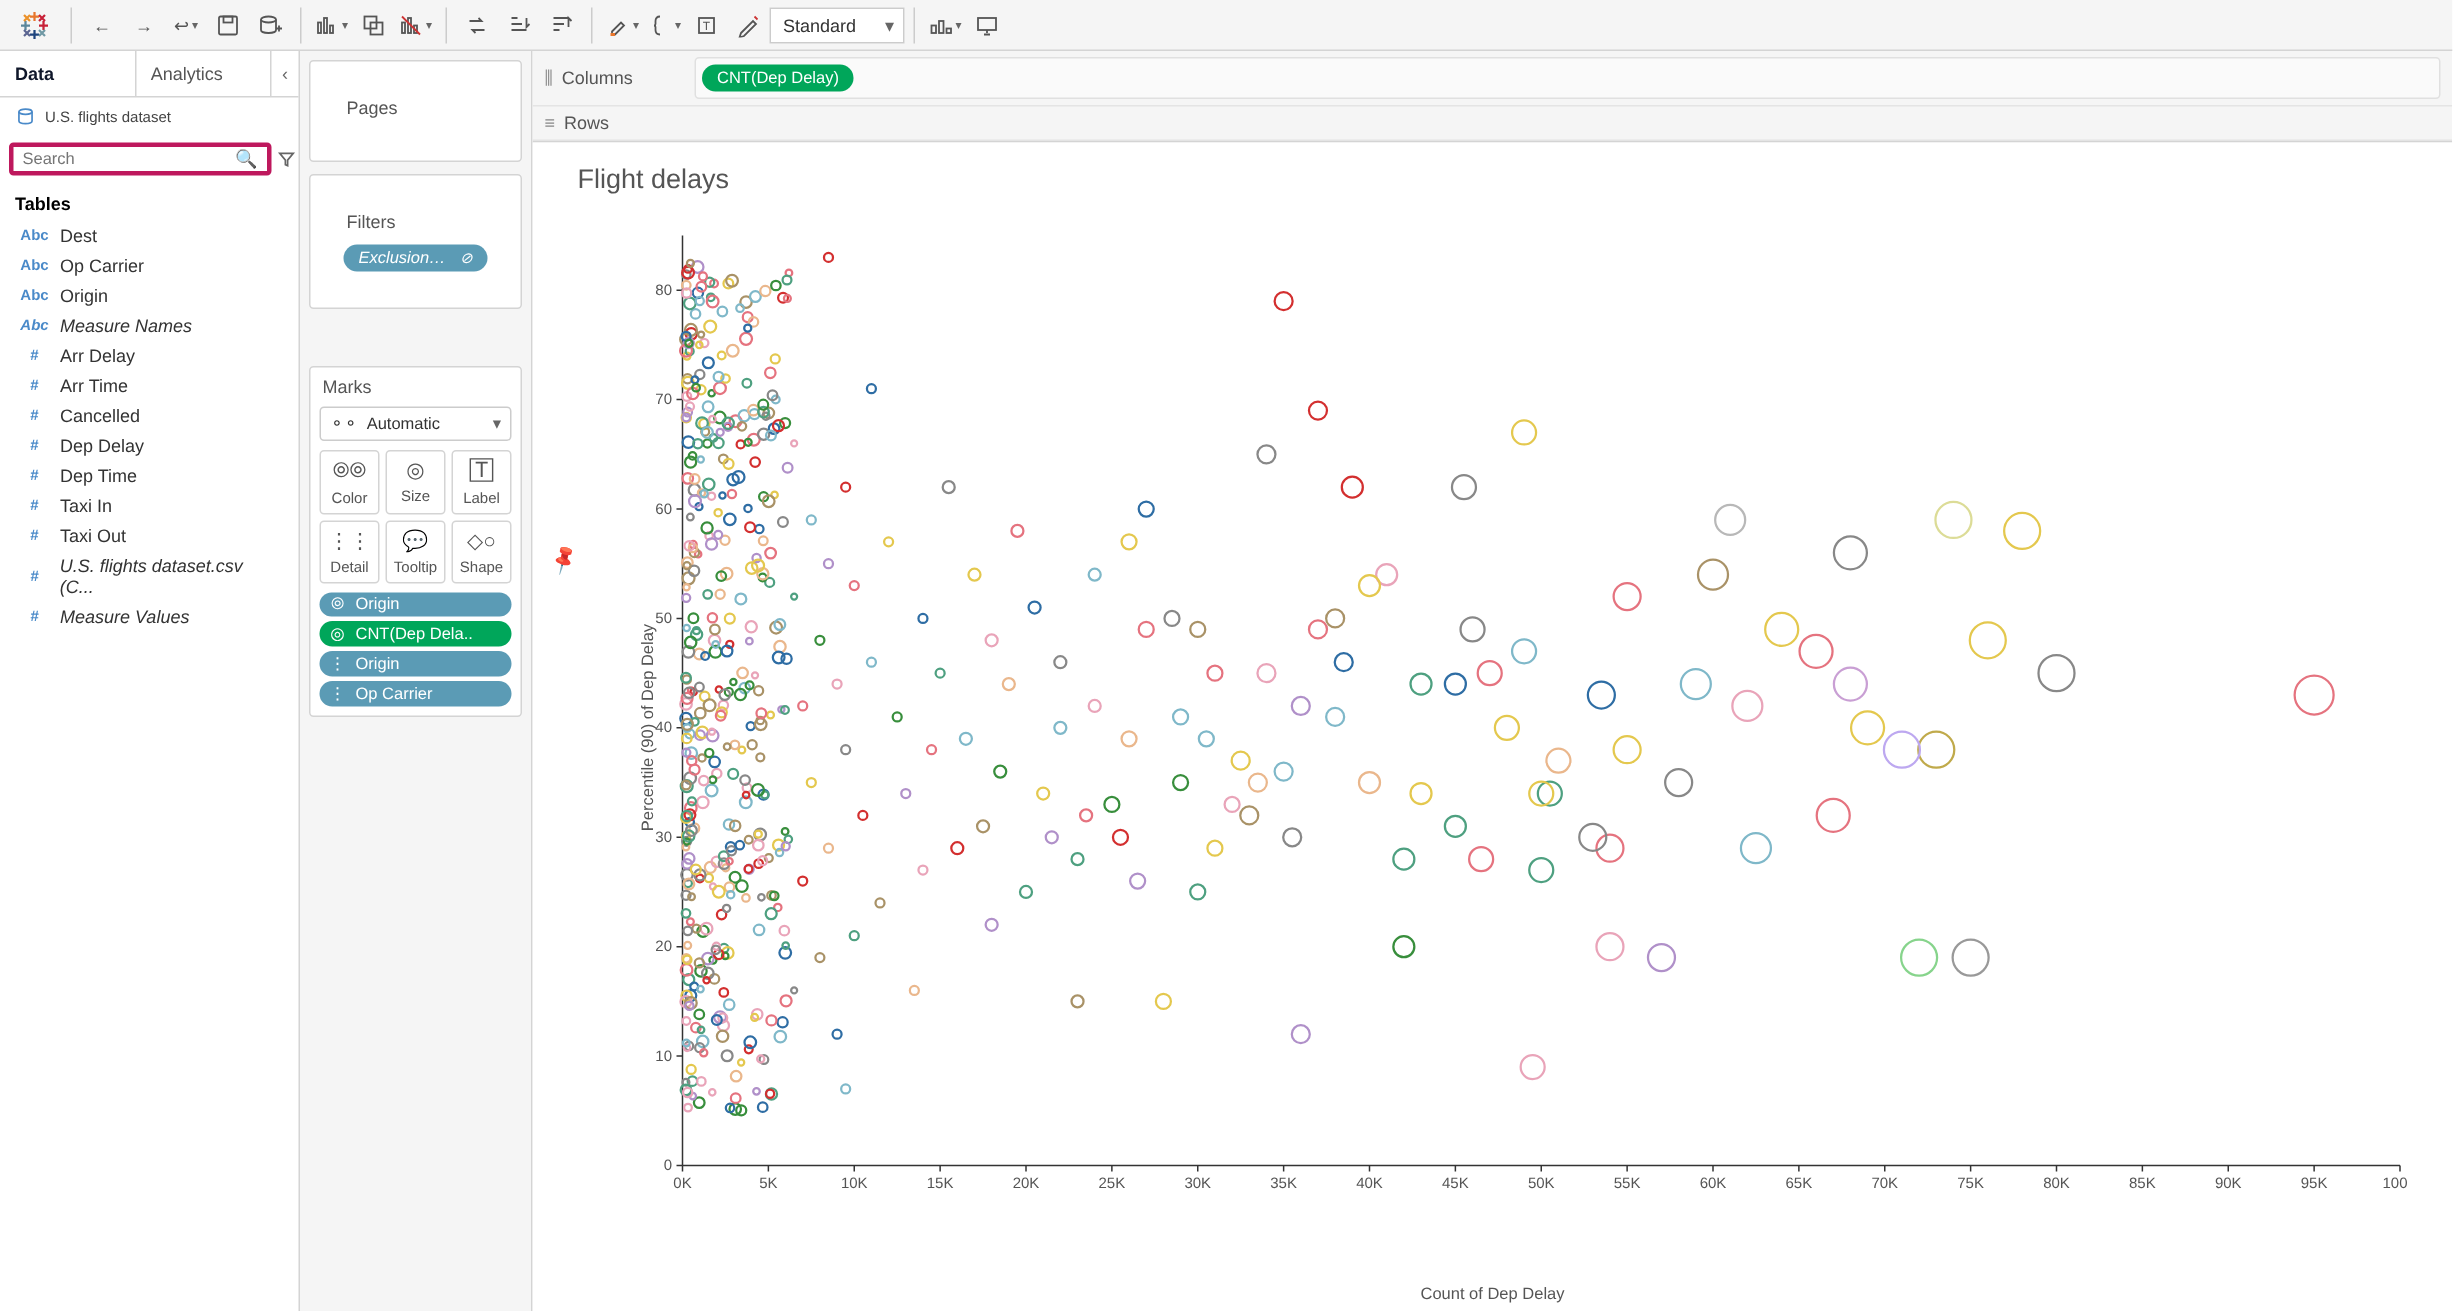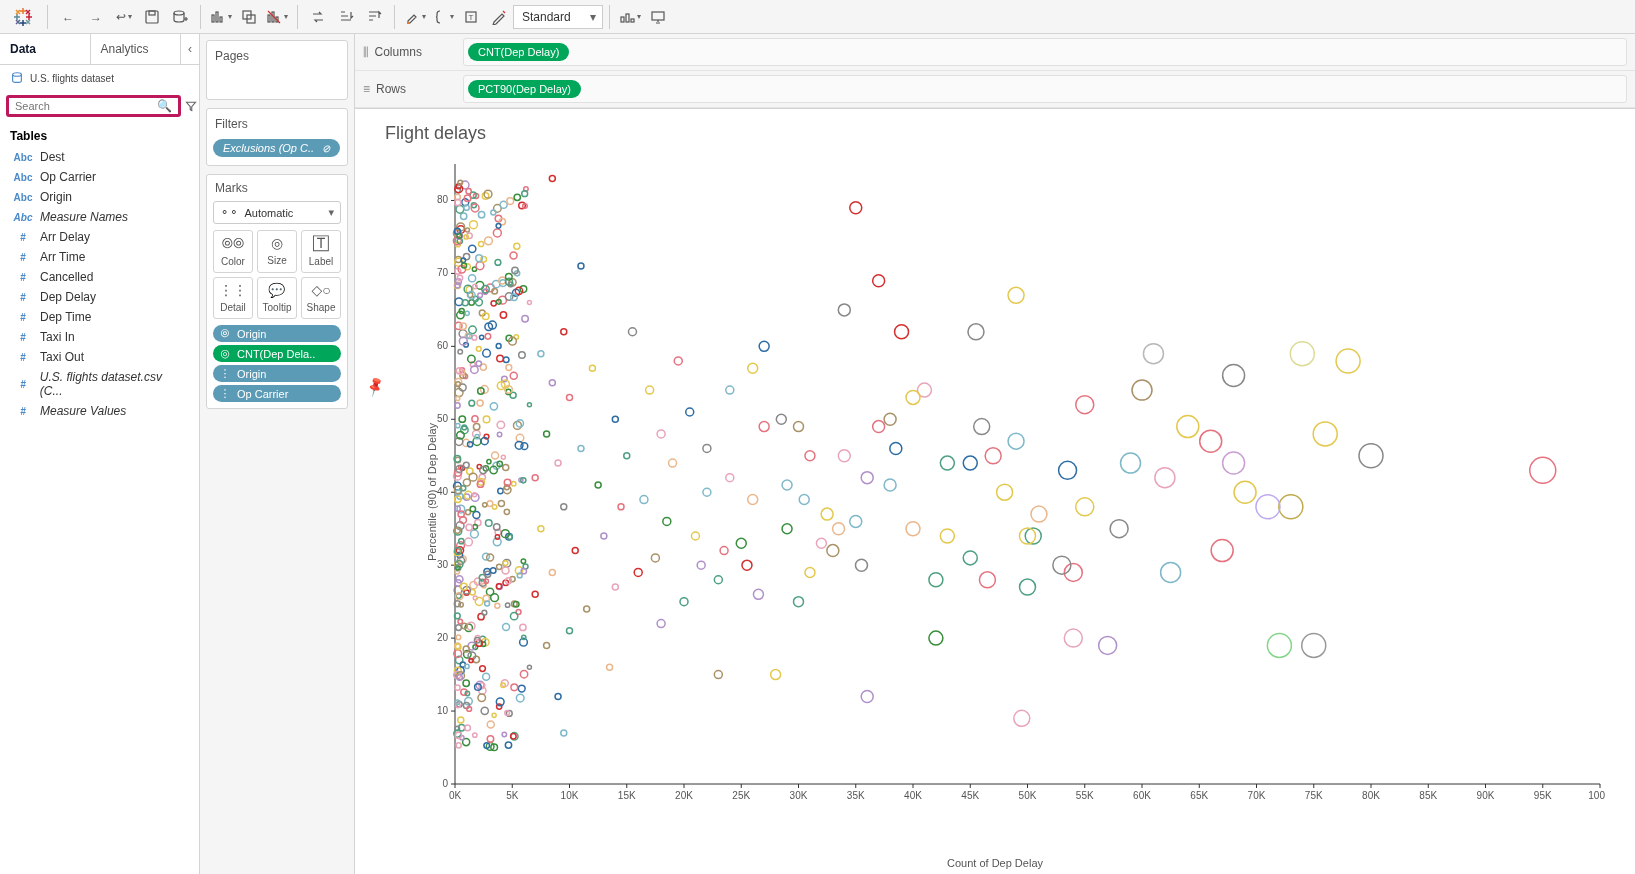--- a/index.html
+++ b/index.html
@@ -25,27 +25,27 @@
 .search-box input { border: none; outline: none; flex: 1; font-size: 11px; background: transparent; }
 .sb-icon { width: 18px; height: 18px; display: flex; align-items: center; justify-content: center; color: #666; cursor: pointer; }
 .section-head { padding: 8px 10px 4px; font-weight: 600; font-size: 12px; color: #000; }
 .fields { flex: 1; overflow: auto; padding: 0 4px; }
 .field { display: flex; align-items: center; gap: 6px; padding: 3px 8px; font-size: 12px; color: #333; cursor: pointer; border-radius: 3px; }
 .ftype { font-size: 10px; font-weight: 600; width: 22px; text-align: center; }
 .ftype.abc { color: #4a8ac9; }
 .ftype.num { color: #4a8ac9; }
 .field.italic { font-style: italic; }
 .mid-pane { width: 155px; background: #f5f5f5; border-right: 1px solid #d4d4d4; display: flex; flex-direction: column; padding: 6px; gap: 8px; }
-.shelf { background: #fff; border: 1px solid #d4d4d4; border-radius: 3px; padding: 6px; }
+.shelf { background: #fff; border: 1px solid #d4d4d4; border-radius: 3px; padding: 22px; }
 .shelf-title { font-size: 12px; color: #555; padding: 2px 2px 6px; }
 .pill { border-radius: 10px; padding: 3px 10px; font-size: 11px; color: #fff; display: inline-flex; align-items: center; gap: 4px; margin: 2px 0; cursor: pointer; max-width: 100%; }
 .pill.blue-light { background: #5b9bb5; font-style: italic; }
 .pill.green { background: #00a65a; }
 .pill-text { white-space: nowrap; overflow: hidden; text-overflow: ellipsis; }
-.marks-card { background: #fff; border: 1px solid #d4d4d4; border-radius: 3px; }
+.marks-card { background: #fff; border: 1px solid #d4d4d4; border-radius: 3px; margin-top: 30px; }
 .marks-head { padding: 6px 8px; font-size: 12px; color: #555; }
 .marks-type { margin: 0 6px 6px; border: 1px solid #ccc; border-radius: 3px; padding: 4px 6px; display: flex; align-items: center; gap: 6px; font-size: 11px; position: relative; }
 .marks-type::after { content: "▾"; position: absolute; right: 6px; color: #666; }
 .marks-grid { display: grid; grid-template-columns: repeat(3, 1fr); gap: 4px; padding: 0 6px 6px; }
 .mark-btn { border: 1px solid #d4d4d4; border-radius: 3px; padding: 4px 2px; text-align: center; cursor: pointer; background: #fff; }
 .mark-btn .mi { font-size: 14px; display: block; margin-bottom: 2px; color: #555; }
 .mark-btn .ml { font-size: 10px; color: #555; }
 .mark-pills { padding: 0 6px 6px; display: flex; flex-direction: column; gap: 3px; }
 .mp { display: flex; align-items: center; gap: 4px; border-radius: 10px; padding: 2px 8px 2px 4px; font-size: 11px; color: #fff; cursor: pointer; }
 .mp .mpi { width: 16px; text-align: center; font-size: 11px; }
@@ -333,25 +333,20 @@
           <div class="cr-pills">
               <div class="pill green">
                 <span>CNT(Dep Delay)</span>
               </div>
             </div>
         </div>
         <div class="cr-row">
           <div class="cr-label">
               <span class="cr-icon">≡</span>
               <span>Rows</span>
-            </div>
-          <div class="cr-pills">
-              <div class="pill green">
-                <span>PCT90(Dep Delay)</span>
-              </div>
             </div>
         </div>
       </div>
       <div class="viz">
         <div class="viz-title">Flight delays</div>
         <div class="pin-icon">📌</div>
         <div class="y-axis-label">Percentile (90) of Dep Delay</div>
         <div class="x-axis-label">Count of Dep Delay</div>
         <div class="chart-wrap">
           <svg class="plot" id="plot" viewBox="0 0 1190 655">

